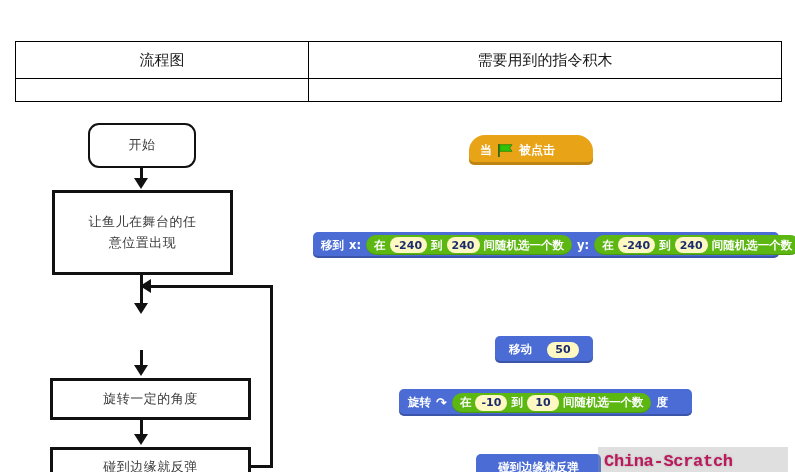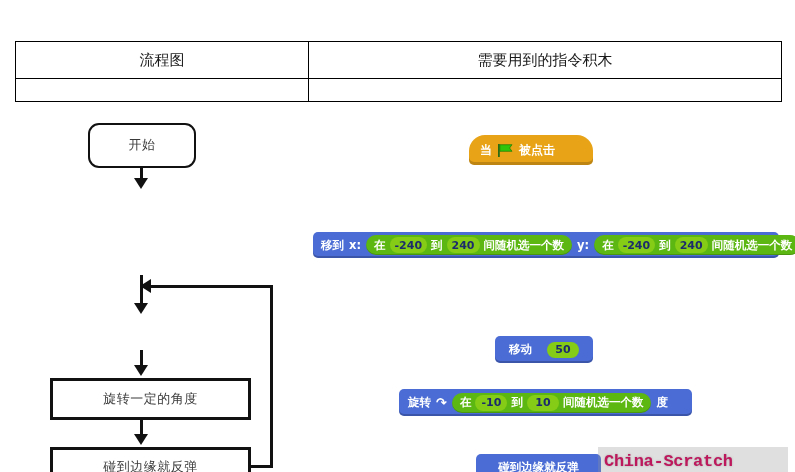--- a/index.html
+++ b/index.html
@@ -127,21 +127,21 @@
     border-radius:14px;
     height:20px;
     padding:0 8px;
     gap:4px;
     color:#fff;
     font-size:11.5px;
     box-shadow:inset 0 -1px 0 rgba(0,0,0,.18);
   }
   .num{
     display:inline-flex;align-items:center;justify-content:center;
-    background:#84cc16;
+    background:#fef9c3;
     color:#1c2b6b;
     border-radius:10px;
     height:16px;
     min-width:22px;
     padding:0 5px;
     font-size:11px;
     font-weight:bold;
   }
   .lbl{color:#fff;font-size:11.5px;}
   .lbl-dark{color:#fff;font-size:12px;}
@@ -178,20 +178,26 @@
   </tbody>
     </table>
 
   <div class="fc-box fc-start">
     <span>开始</span>
   </div>
 
   <div class="ln v" style="left:140px;top:141px;height:12px;"></div>
   <div class="arrowhead arr-down" style="left:134px;top:151px;"></div>
 
+  <div class="fc-box fc-b2">
+    <span>
+      <span>让鱼儿在舞台的任</span><br>
+      <span>意位置出现</span>
+    </span>
+  </div>
 
   <div class="ln v" style="left:140px;top:248px;height:30px;"></div>
   <div class="arrowhead arr-down" style="left:134px;top:276px;"></div>
 
   <div class="ln h" style="left:251px;top:438px;width:22px;"></div>
   <div class="ln v" style="left:270px;top:258px;height:183px;"></div>
   <div class="ln h" style="left:150px;top:258px;width:123px;"></div>
   <div class="arrowhead arr-left" style="left:140px;top:252px;"></div>
 
 

